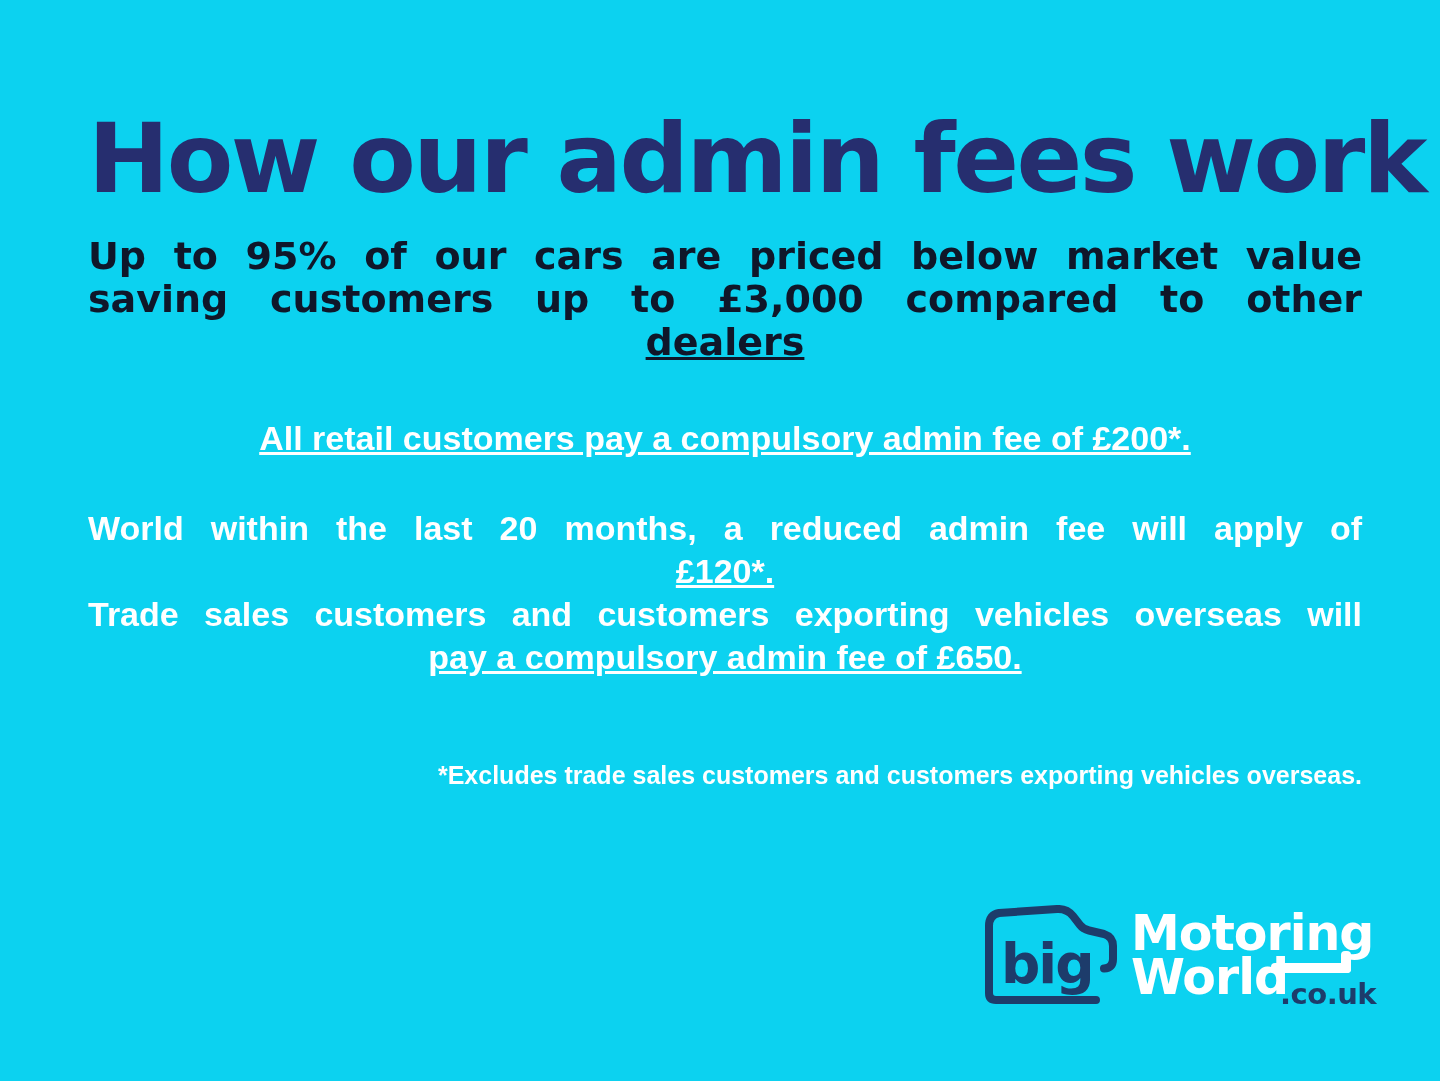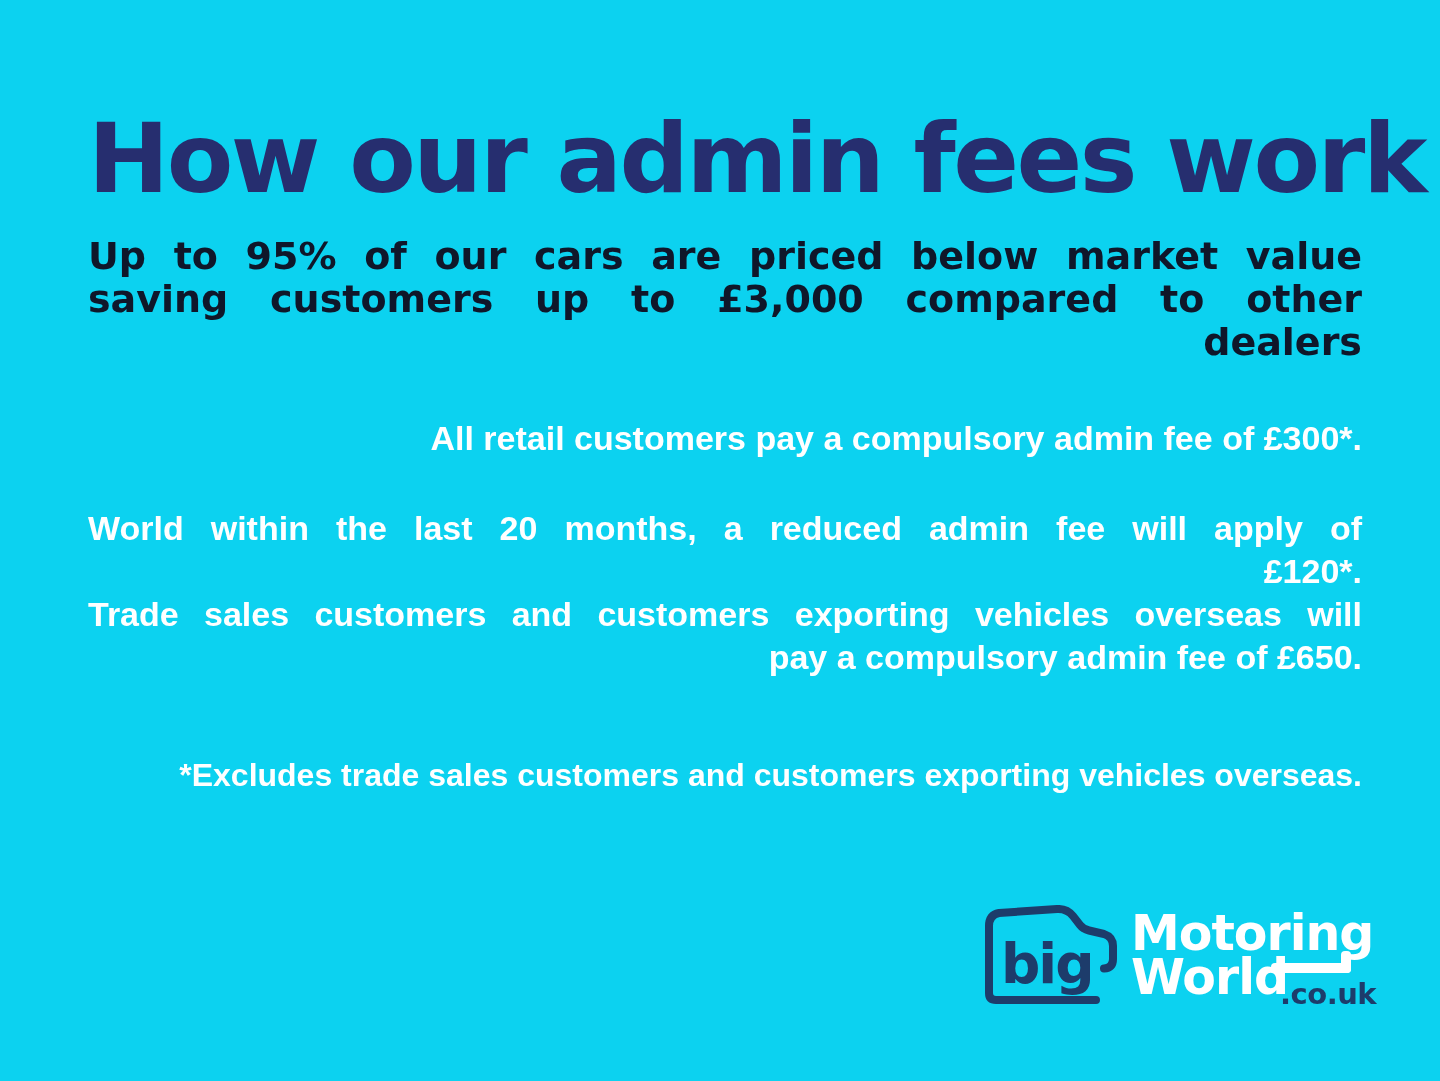--- a/index.html
+++ b/index.html
@@ -35,27 +35,27 @@
   .para{
     color:#ffffff;
     font-weight:700;
     font-size:34px;
     line-height:43px;
   }
   .para.p1{margin-top:52px;line-height:45px;}
   .para.p2{margin-top:46px;}
   .para.p3{}
   .jline{text-align:justify;text-align-last:justify;}
-  .lline{text-align:right;}
+  .lline{text-align:center;text-decoration:underline;}
   .footnote{
     margin-top:80px;
     text-align:right;
     color:#ffffff;
     font-weight:700;
-    font-size:32px;
+    font-size:25px;
     line-height:32px;
   }
   
   .logo{
     position:absolute;left:985px;top:905px;
     width:400px;height:120px;
   }
   .logo-car{position:absolute;left:0;top:0;}
   .logo-word{
     position:absolute;
@@ -95,21 +95,21 @@
 
   <h1 class="heading">How our admin fees work</h1>
 
   <div class="subheading">
     <div class="jline">Up to 95% of our cars are priced below market value</div>
     <div class="jline">saving customers up to £3,000 compared to other</div>
     <div class="lline">dealers</div>
   </div>
 
   <div class="para p1">
-    <div class="lline">All retail customers pay a compulsory admin fee of £300*.</div>
+    <div class="lline">All retail customers pay a compulsory admin fee of £200*.</div>
   </div>
 
   <div class="para p2">
     <div class="jline">World within the last 20 months, a reduced admin fee will apply of</div>
     <div class="lline">£120*.</div>
   </div>
 
   <div class="para p3">
     <div class="jline">Trade sales customers and customers exporting vehicles overseas will</div>
     <div class="lline">pay a compulsory admin fee of £650.</div>

